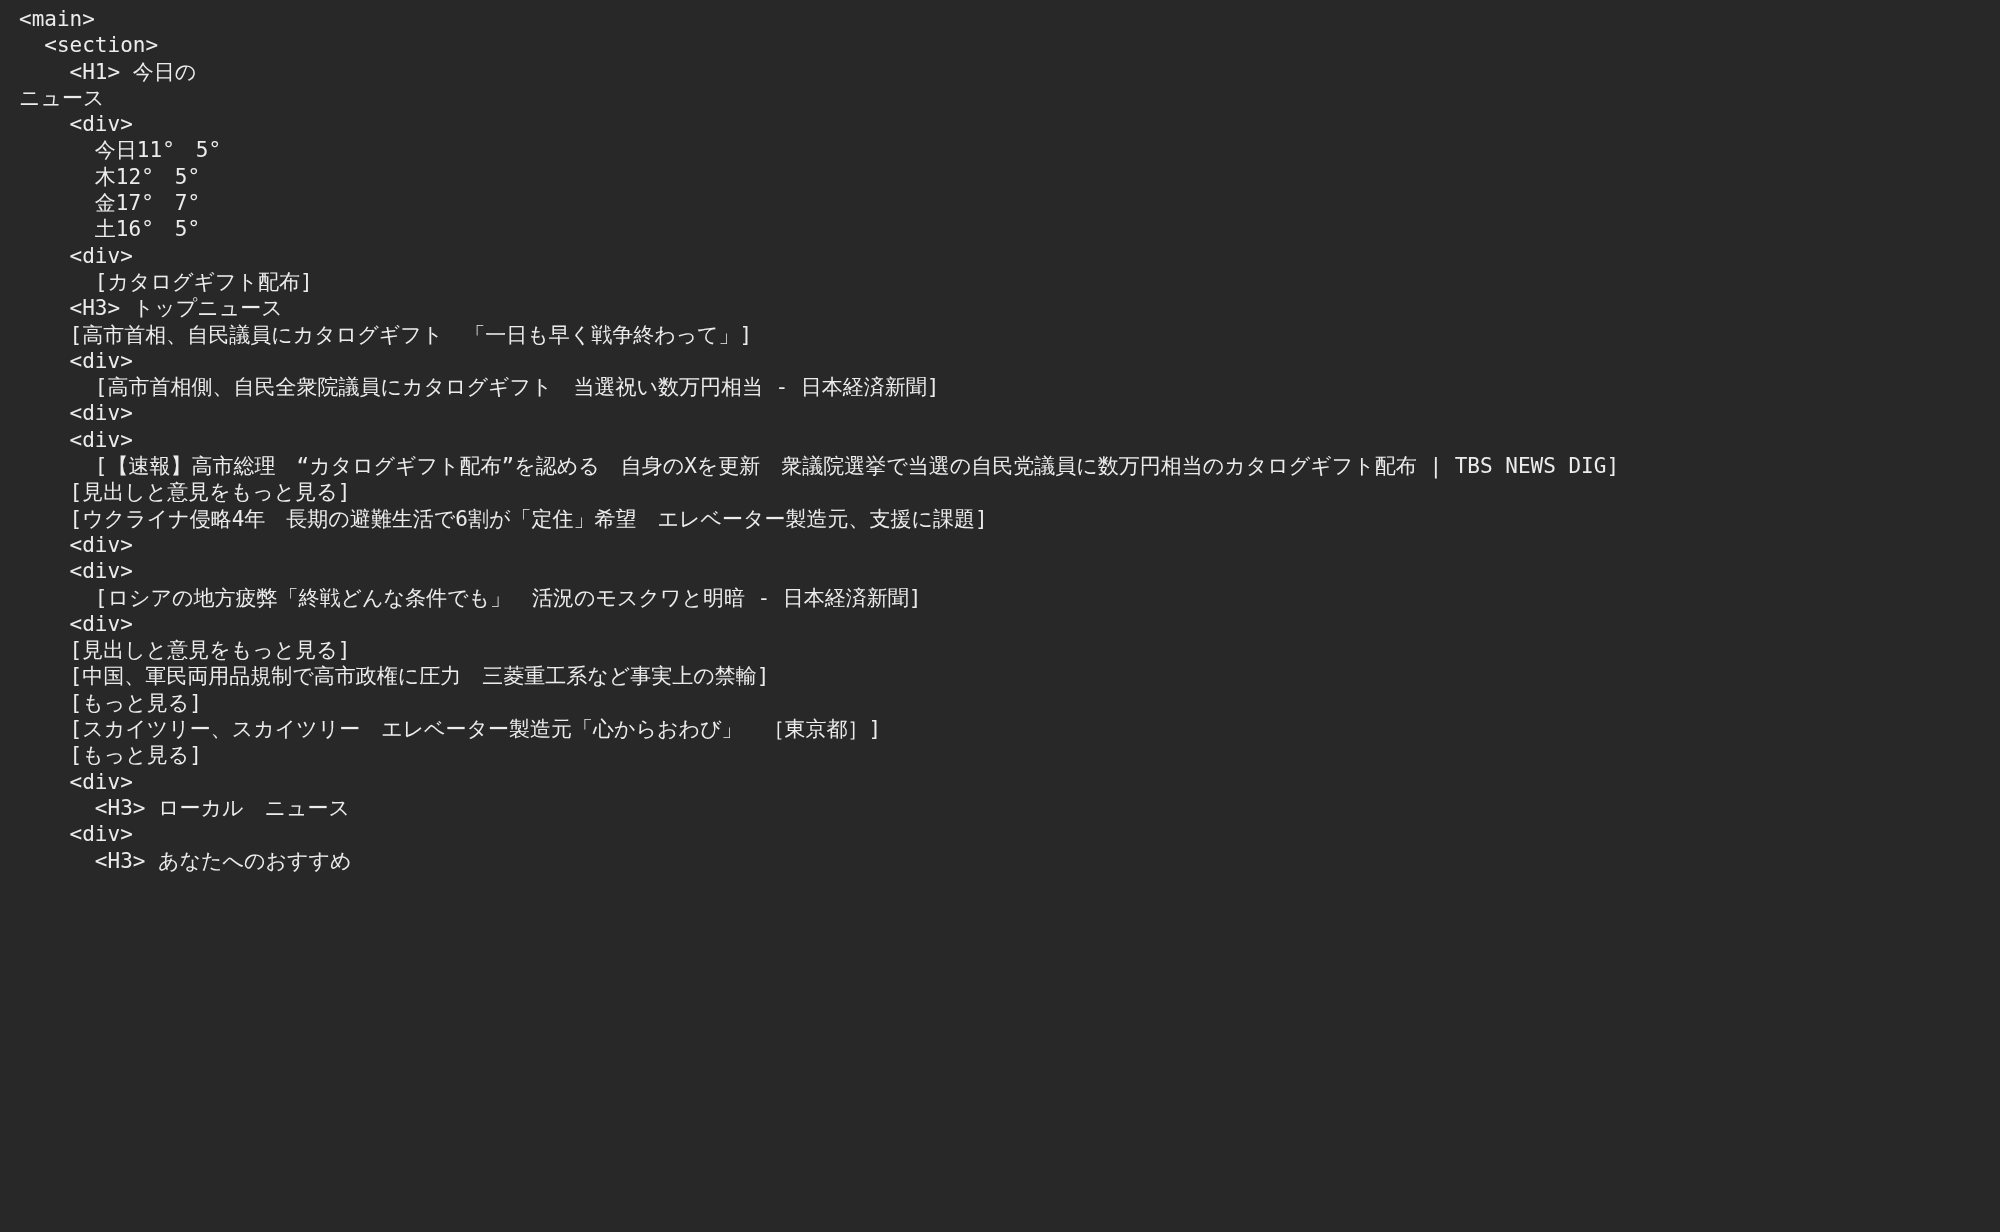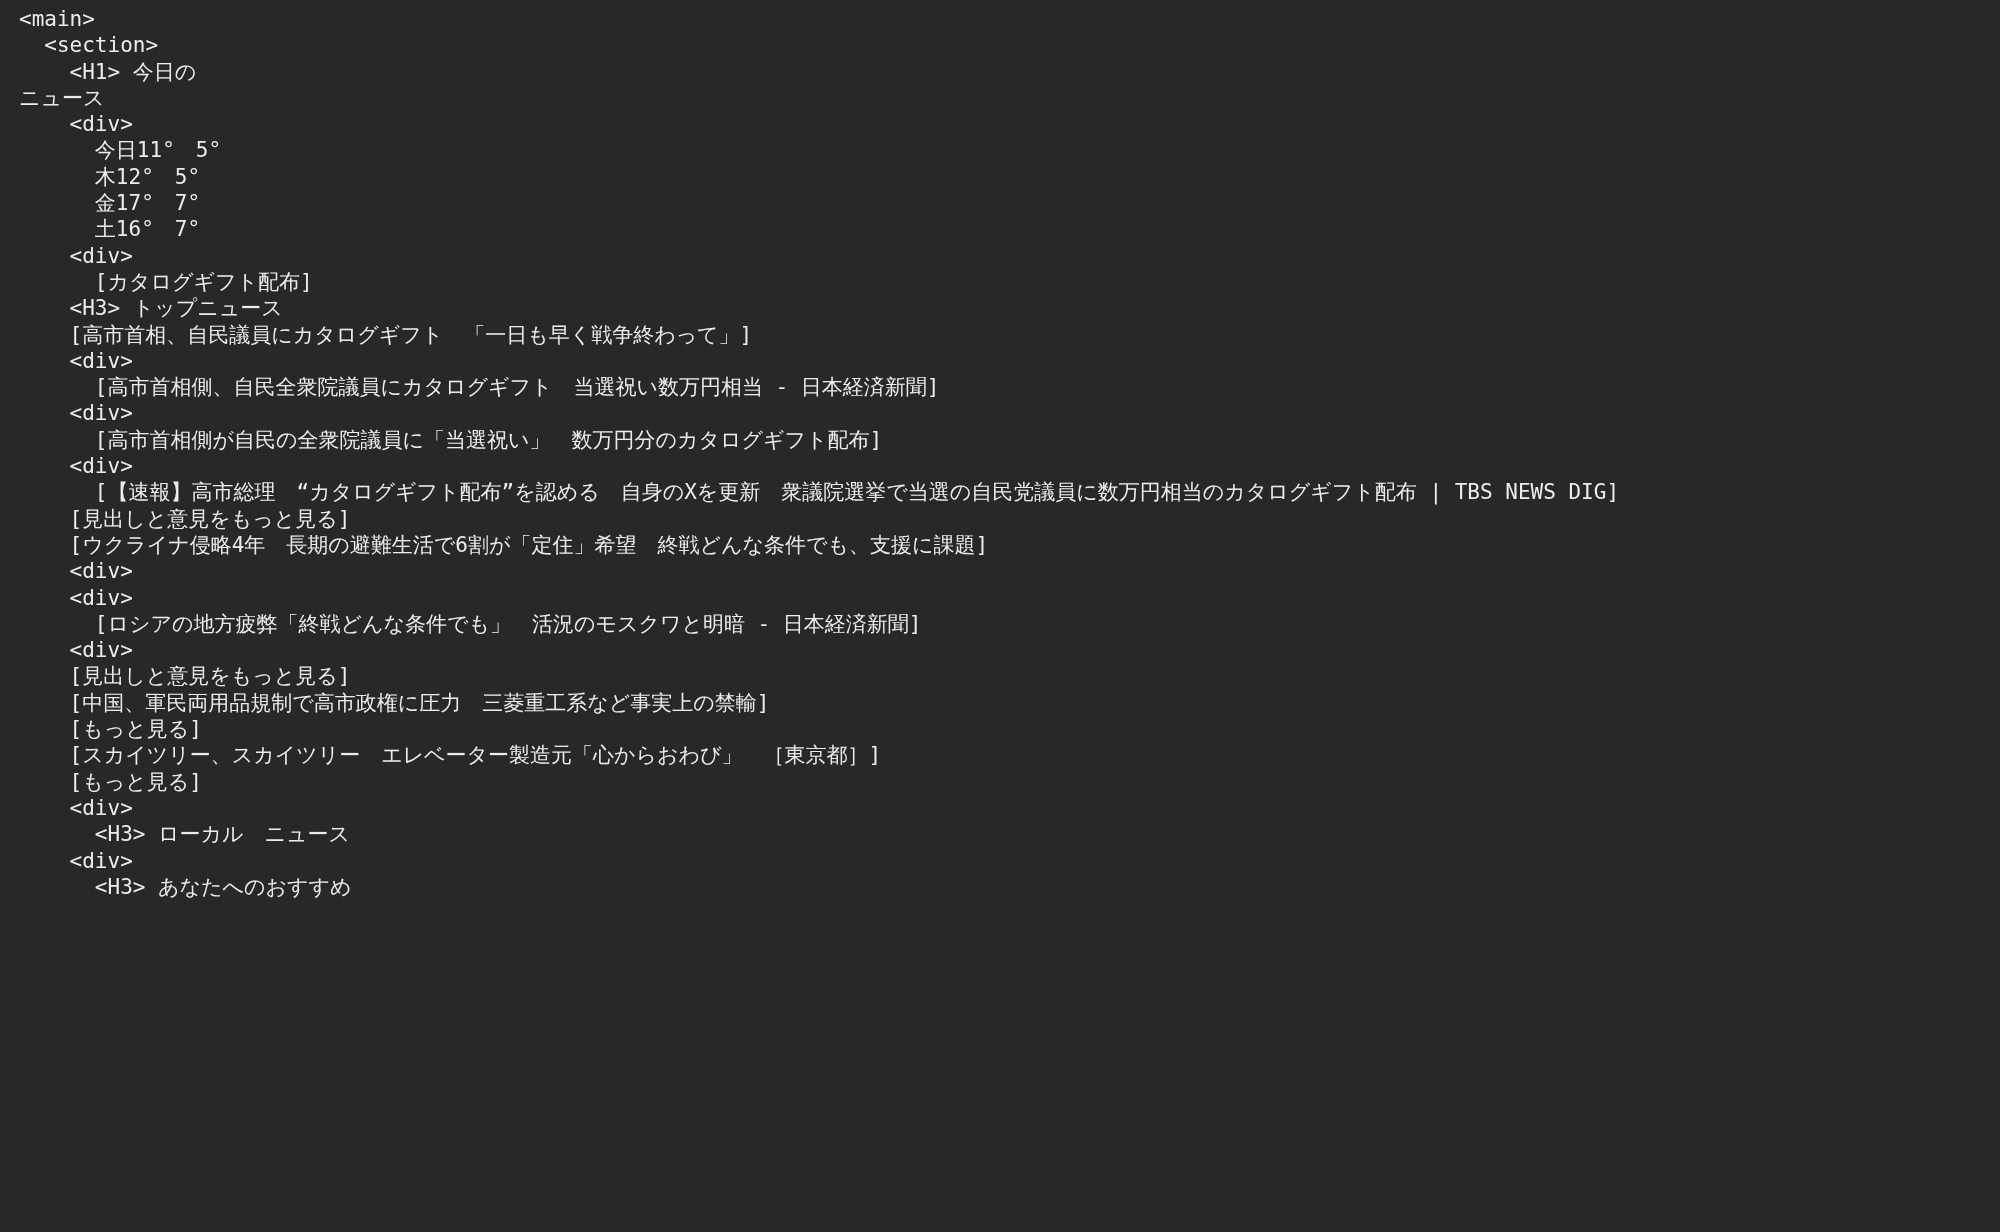--- a/index.html
+++ b/index.html
@@ -34,33 +34,32 @@
 
 <div class="tree" style="background: rgb(40, 40, 40); color: rgb(236, 236, 236);">
     <div class="line">&lt;main&gt;</div>
     <div class="line">  &lt;section&gt;</div>
     <div class="line">    &lt;H1&gt; 今日の</div>
     <div class="line">ニュース</div>
     <div class="line">    &lt;div&gt;</div>
     <div class="line">      今日11°　5°</div>
     <div class="line">      木12°　5°</div>
     <div class="line">      金17°　7°</div>
-    <div class="line">      土16°　7°</div>
+    <div class="line">      土16°　5°</div>
     <div class="line">    &lt;div&gt;</div>
     <div class="line">      [カタログギフト配布]</div>
     <div class="line">    &lt;H3&gt; トップニュース</div>
     <div class="line">    [高市首相、自民議員にカタログギフト　「一日も早く戦争終わって」]</div>
     <div class="line">    &lt;div&gt;</div>
     <div class="line">      [高市首相側、自民全衆院議員にカタログギフト　当選祝い数万円相当 - 日本経済新聞]</div>
     <div class="line">    &lt;div&gt;</div>
-    <div class="line">      [高市首相側が自民の全衆院議員に「当選祝い」　数万円分のカタログギフト配布]</div>
     <div class="line">    &lt;div&gt;</div>
     <div class="line">      [【速報】高市総理　“カタログギフト配布”を認める　自身のXを更新　衆議院選挙で当選の自民党議員に数万円相当のカタログギフト配布 | TBS NEWS DIG]</div>
     <div class="line">    [見出しと意見をもっと見る]</div>
-    <div class="line">    [ウクライナ侵略4年　長期の避難生活で6割が「定住」希望　終戦どんな条件でも、支援に課題]</div>
+    <div class="line">    [ウクライナ侵略4年　長期の避難生活で6割が「定住」希望　エレベーター製造元、支援に課題]</div>
     <div class="line">    &lt;div&gt;</div>
     <div class="line">    &lt;div&gt;</div>
     <div class="line">      [ロシアの地方疲弊「終戦どんな条件でも」　活況のモスクワと明暗 - 日本経済新聞]</div>
     <div class="line">    &lt;div&gt;</div>
     <div class="line">    [見出しと意見をもっと見る]</div>
     <div class="line">    [中国、軍民両用品規制で高市政権に圧力　三菱重工系など事実上の禁輸]</div>
     <div class="line">    [もっと見る]</div>
     <div class="line">    [スカイツリー、スカイツリー　エレベーター製造元「心からおわび」　［東京都］]</div>
     <div class="line">    [もっと見る]</div>
     <div class="line">    &lt;div&gt;</div>

